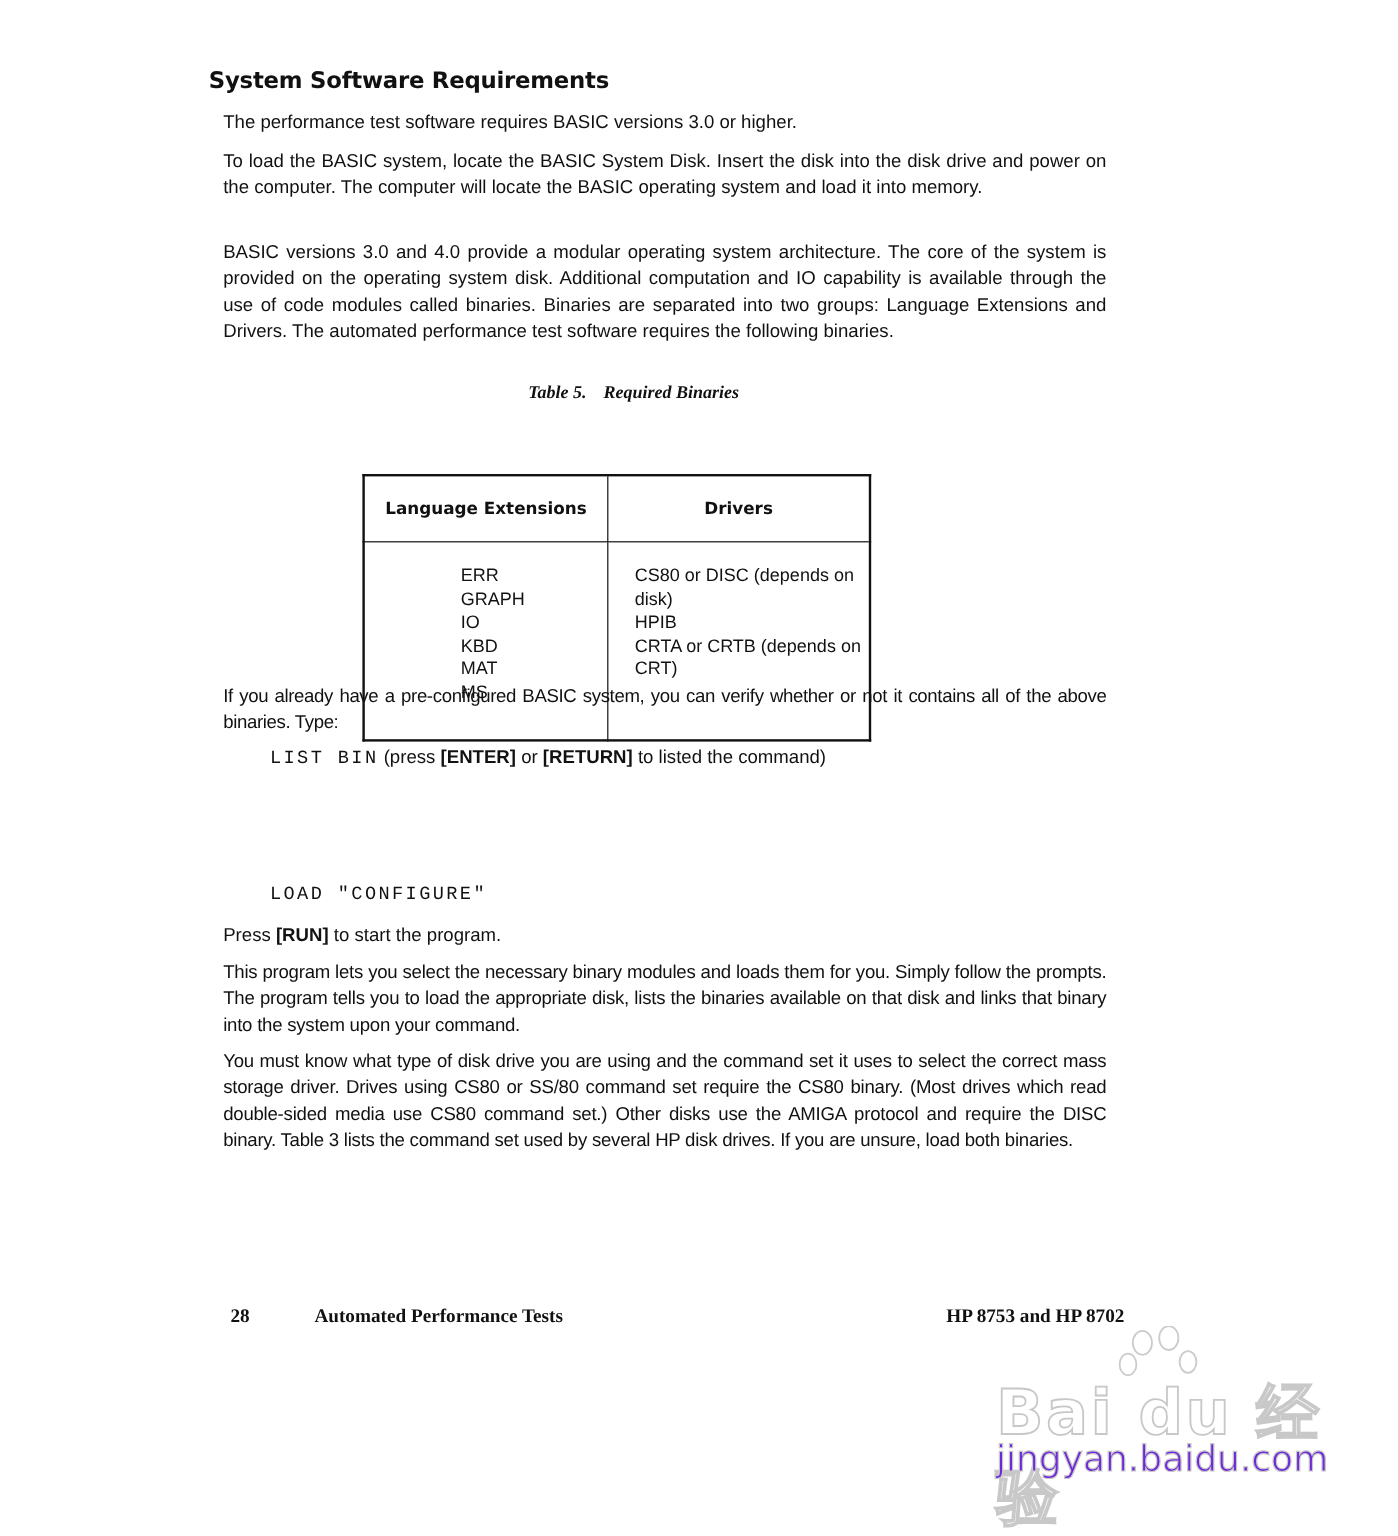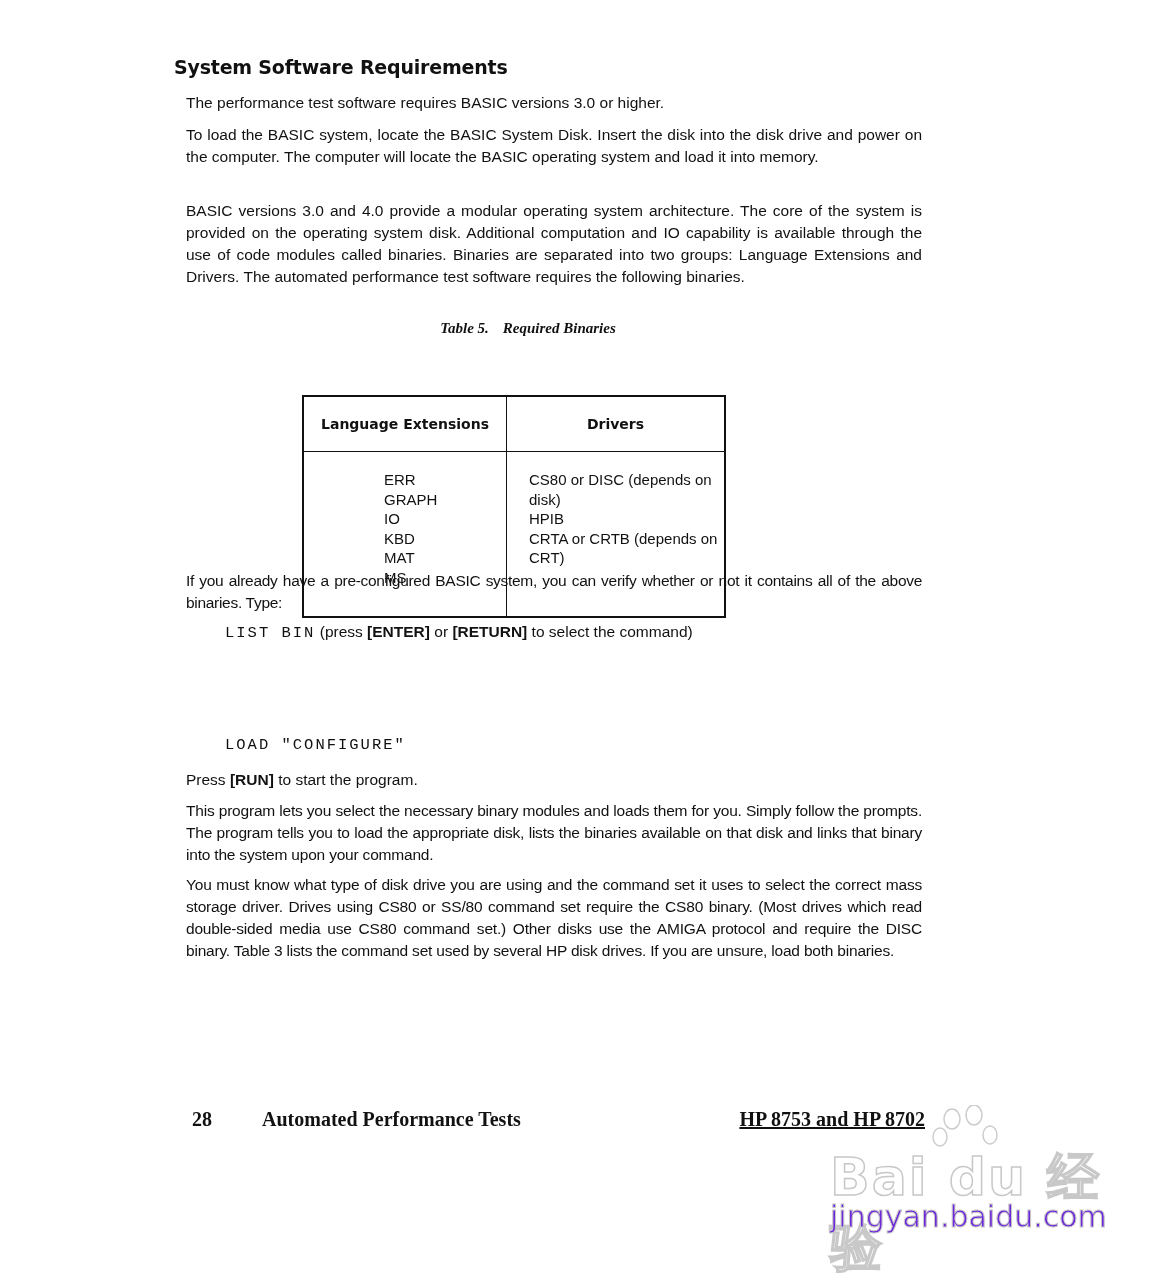--- a/index.html
+++ b/index.html
@@ -38,21 +38,21 @@
   table.req td.c1 { padding-left: 80px; }
   table.req td.c2 { padding-left: 22px; }
   .item { display: block; }
   .cmd {
     position: absolute; left: 225px; font-family: "Liberation Mono", monospace;
     font-size: 15.5px; letter-spacing: 2px;
   }
   .cmd-note { font-family: "Liberation Sans", sans-serif; letter-spacing: 0; font-size: 15.5px; }
   .b { font-weight: bold; }
   .footer {
-    position: absolute; top: 1089px; font-family: "Liberation Serif", serif; font-weight: bold; font-size: 20px; margin-top: 19px;
+    position: absolute; top: 1089px; font-family: "Liberation Serif", serif; font-weight: bold; font-size: 16px;
   }
   .watermark {
     position: absolute; left: 830px; top: 1105px; width: 280px; height: 135px; color: #ffffff;
   }
   .wm-paw { position: absolute; left: 100px; top: 0; width: 80px; height: 80px; }
   .wm-text {
     position: absolute; left: 0; top: 38px; font-size: 52px; font-weight: bold;
     color: #fff; -webkit-text-stroke: 1.5px #c8c8c8; letter-spacing: 2px; font-family: "DejaVu Sans", sans-serif;
   }
   .wm-url {
@@ -95,36 +95,36 @@
         <span class="item">HPIB</span>
         <span class="item">CRTA or CRTB (depends on CRT)</span>
       </td>
     </tr>
   </tbody>
     </table>
 
   <p class="para" style="top:570px; letter-spacing:-0.3px;">If you already have a pre-configured BASIC system, you can verify whether or not it contains all of the above binaries. Type:</p>
 
   <div class="cmd" style="top:623px;">
-    <span>LIST BIN</span><span class="cmd-note"> (press </span><span class="cmd-note b">[ENTER]</span><span class="cmd-note"> or </span><span class="cmd-note b">[RETURN]</span><span class="cmd-note"> to select the command)</span>
+    <span>LIST BIN</span><span class="cmd-note"> (press </span><span class="cmd-note b">[ENTER]</span><span class="cmd-note"> or </span><span class="cmd-note b">[RETURN]</span><span class="cmd-note"> to listed the command)</span>
   </div>
 
 
   <div class="cmd" style="top:736px;">LOAD "CONFIGURE"</div>
 
   <p class="para" style="top:769px;">
     <span>Press </span><span class="b">[RUN]</span><span> to start the program.</span>
   </p>
 
   <p class="para" style="top:800px; letter-spacing:-0.2px;">This program lets you select the necessary binary modules and loads them for you. Simply follow the prompts. The program tells you to load the appropriate disk, lists the binaries available on that disk and links that binary into the system upon your command.</p>
   <p class="para" style="top:874px; letter-spacing:-0.2px;">You must know what type of disk drive you are using and the command set it uses to select the correct mass storage driver. Drives using CS80 or SS/80 command set require the CS80 binary. (Most drives which read double-sided media use CS80 command set.) Other disks use the AMIGA protocol and require the DISC binary. Table 3 lists the command set used by several HP disk drives. If you are unsure, load both binaries.</p>
 
   <div class="footer" style="left:192px;">28</div>
   <div class="footer" style="left:262px;">Automated Performance Tests</div>
-  <div class="footer" style="right:240px;text-decoration:underline;">HP 8753 and HP 8702</div>
+  <div class="footer" style="right:228px;">HP 8753 and HP 8702</div>
 
   <div class="watermark">
     <svg class="wm-paw" viewBox="0 0 80 80">
       <g fill="#fff" stroke="#cccccc" stroke-width="1.5">
         <ellipse cx="22" cy="14" rx="8" ry="10"></ellipse>
         <ellipse cx="44" cy="10" rx="8" ry="10"></ellipse>
         <ellipse cx="10" cy="32" rx="7" ry="9"></ellipse>
         <ellipse cx="60" cy="30" rx="7" ry="9"></ellipse>
       </g>
     </svg>

